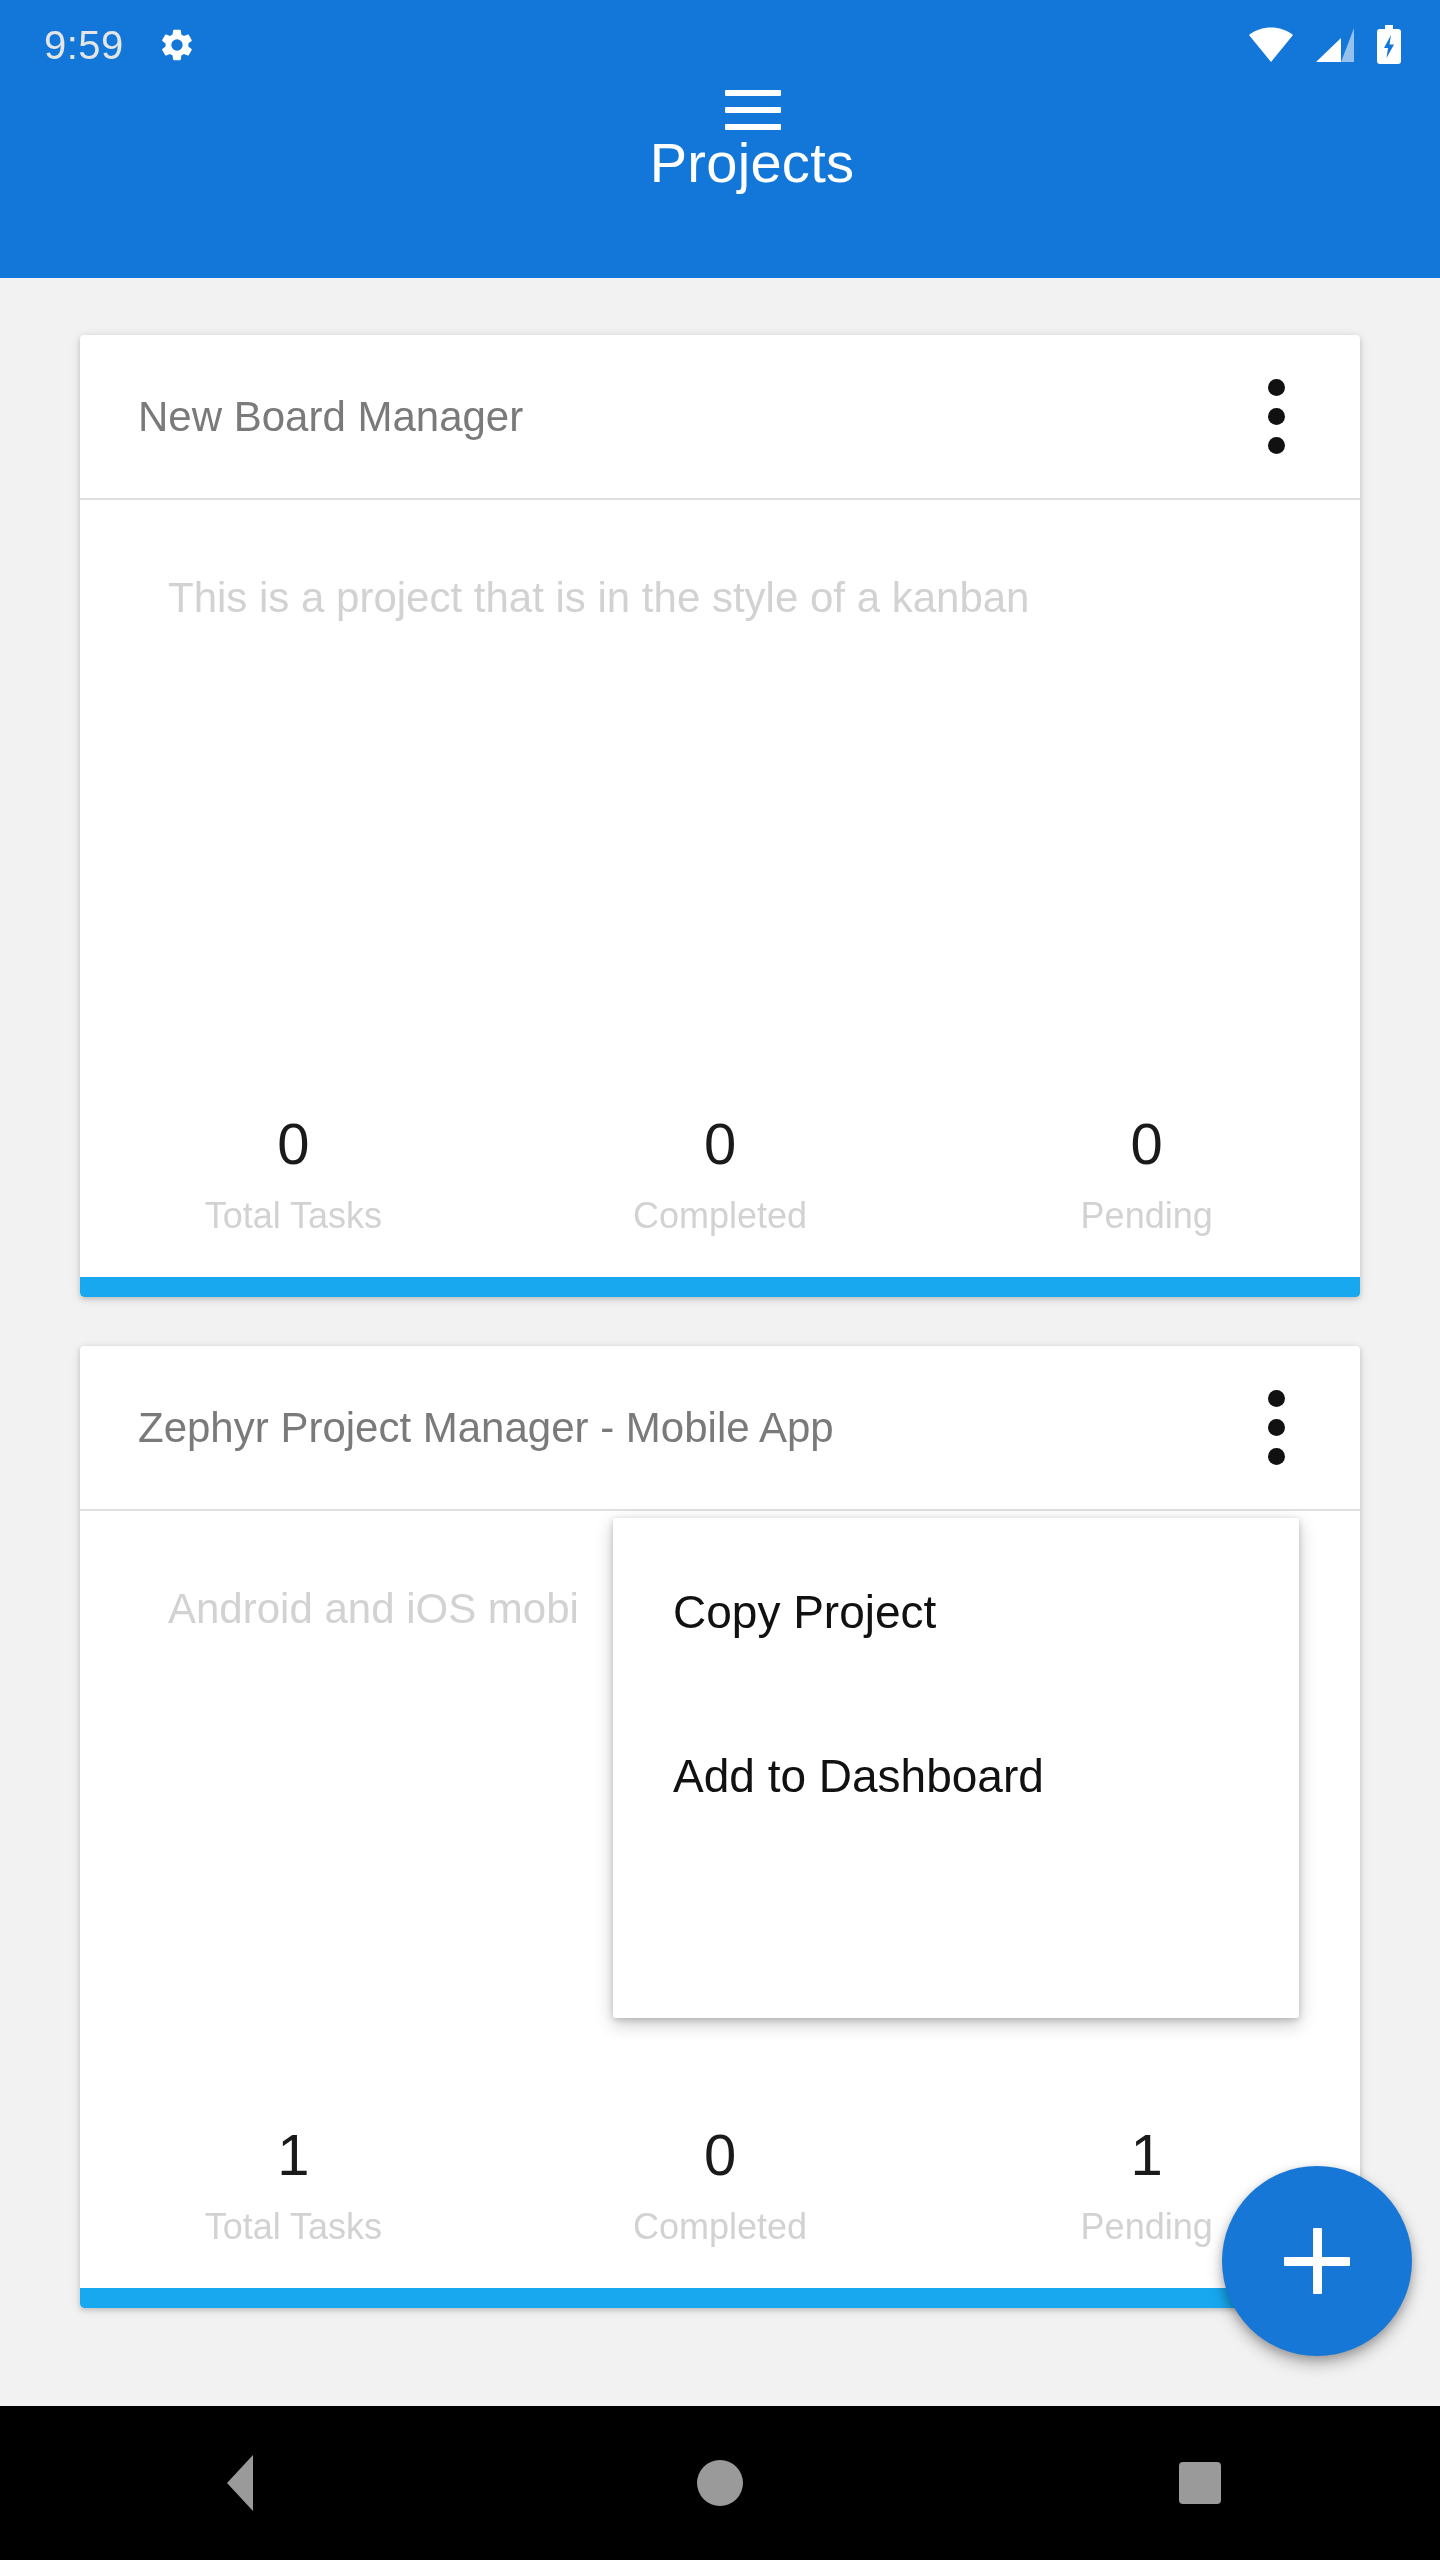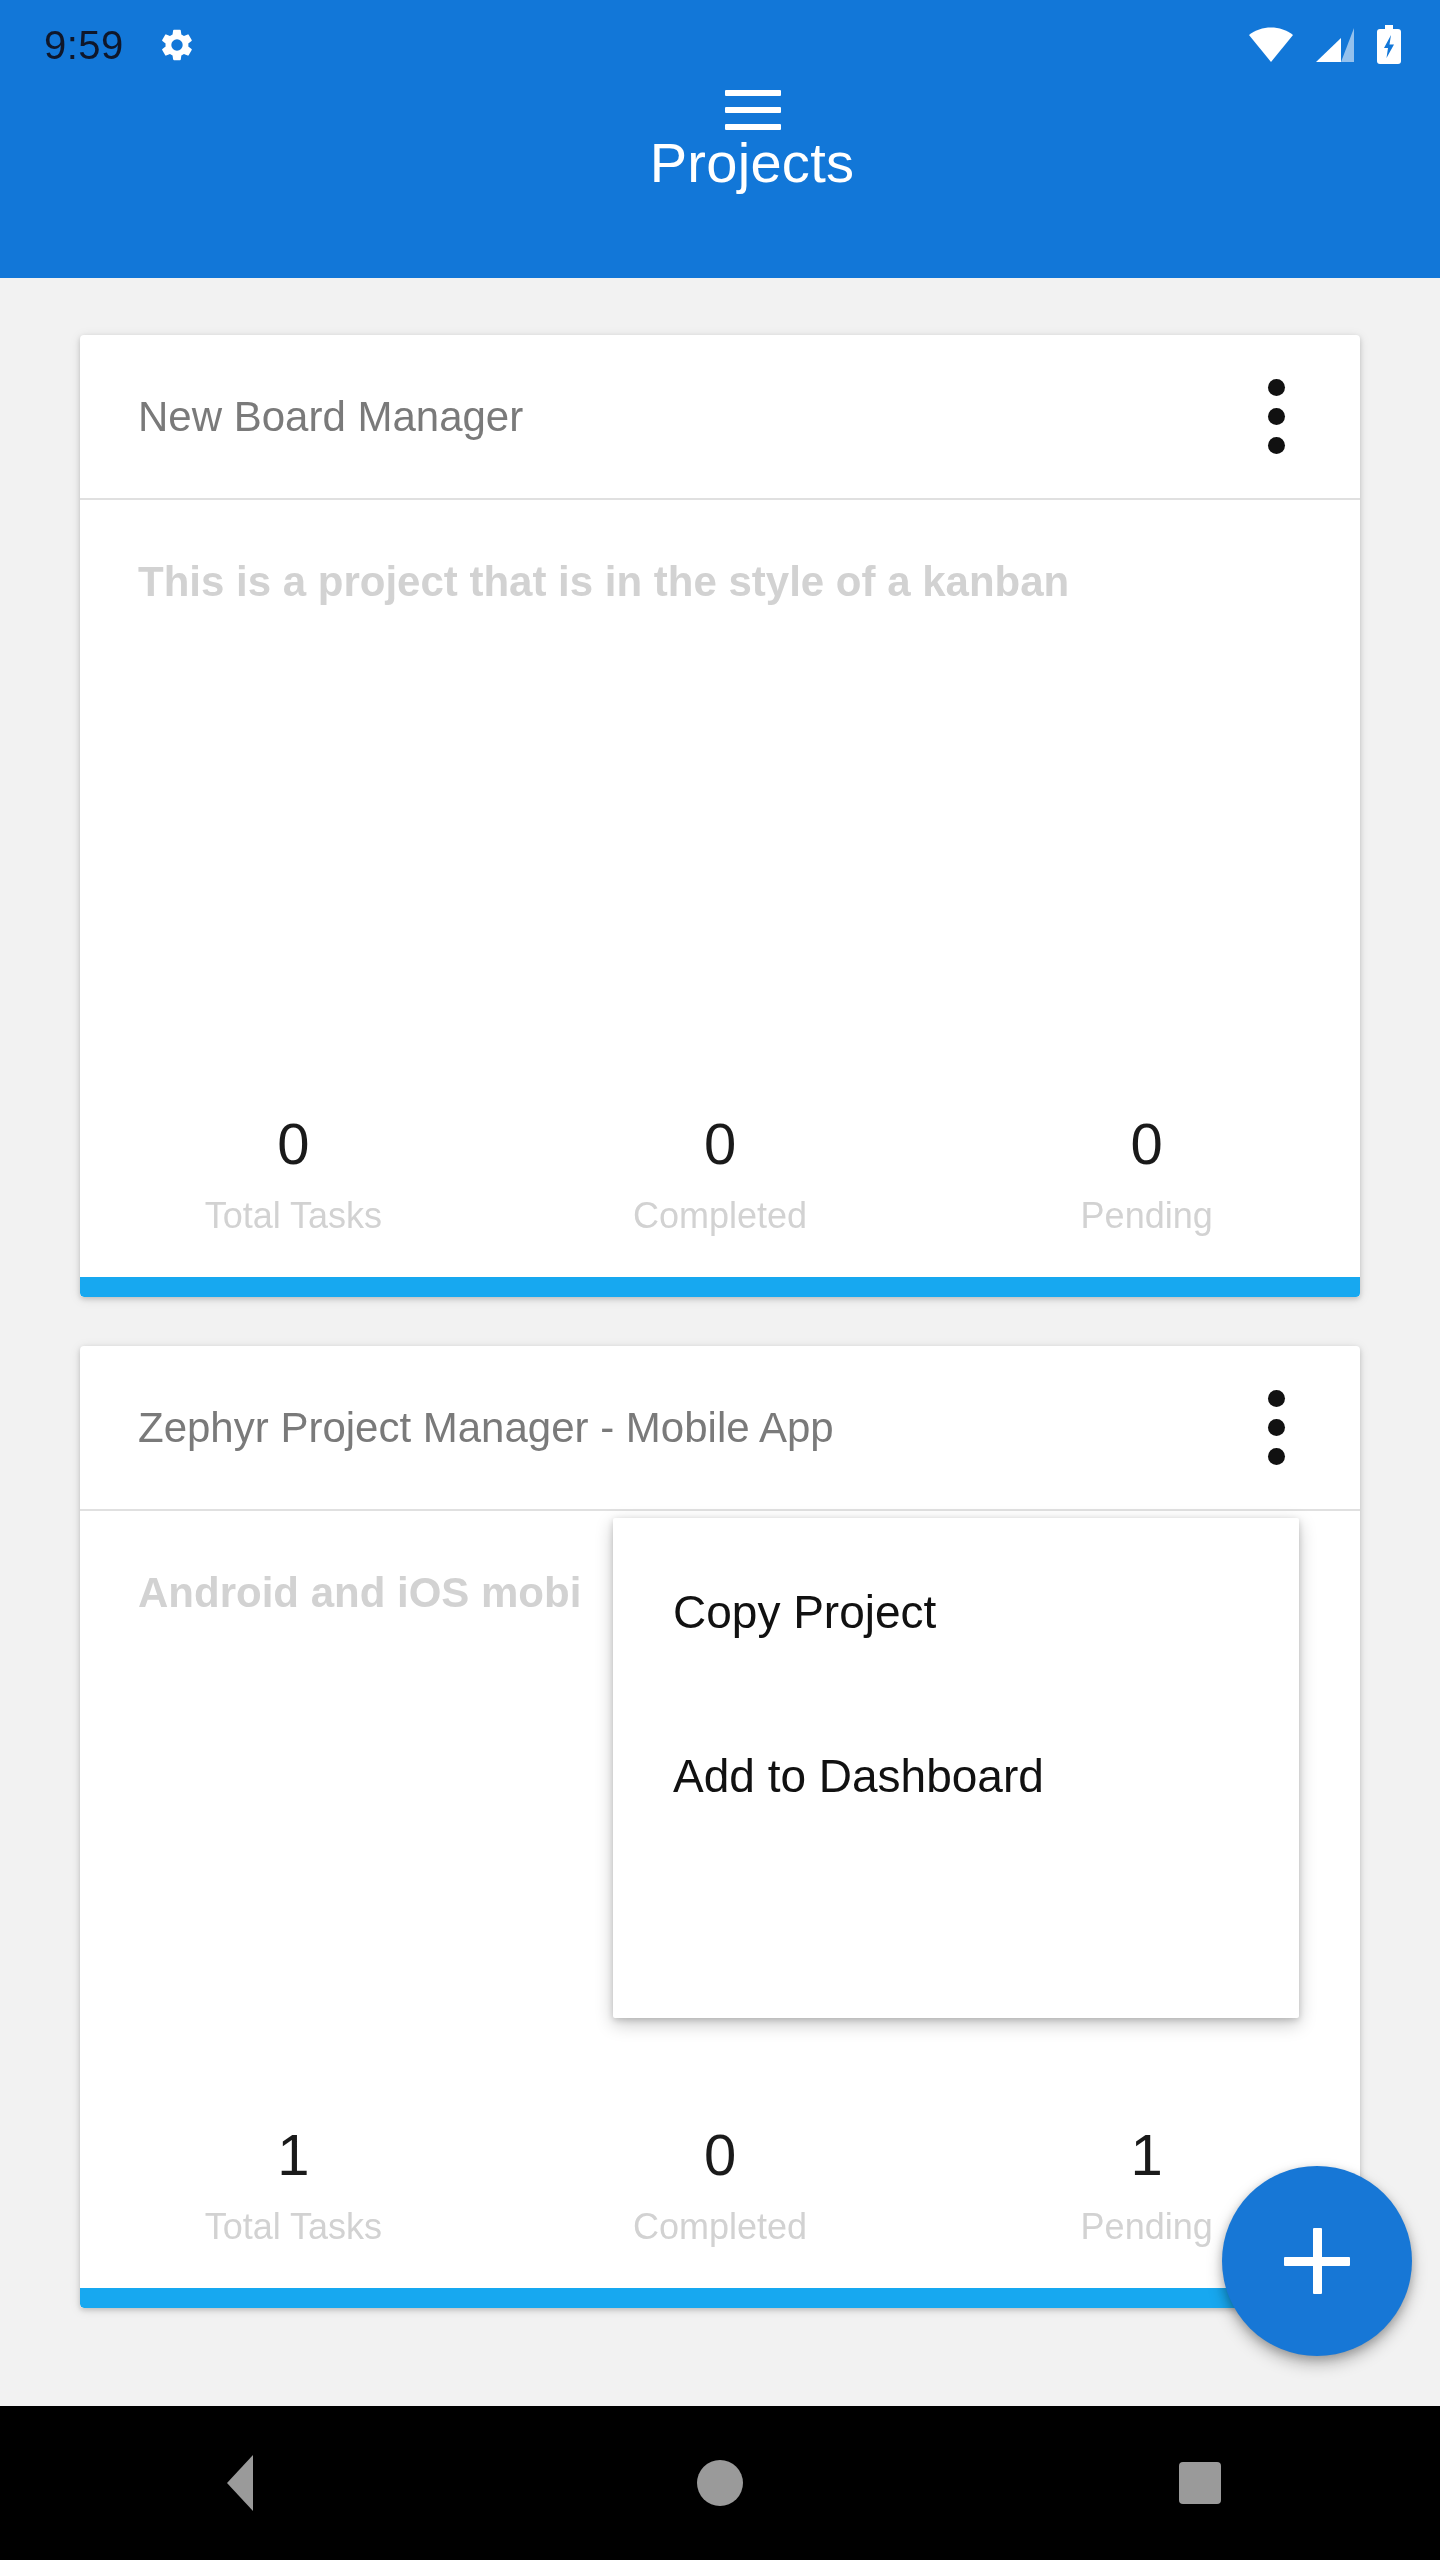--- a/index.html
+++ b/index.html
@@ -7,21 +7,21 @@
     width:1440px; height:2560px;
     background:#f2f2f2;
     font-family:"Liberation Sans", sans-serif;
     overflow:hidden;
   }
   #screen { position:relative; width:1440px; height:2560px; background:#f2f2f2; }
 
   
   .statusbar {
     position:absolute; top:0; left:0; width:1440px; height:90px;
-    background:#1277d8; color:#0f172a;
+    background:#1277d8; color:#e5e5e5;
     display:flex; align-items:center;
   }
   .sb-clock { font-size:40px; margin-left:44px; letter-spacing:0.5px; font-weight:400; }
   .sb-gear { margin-left:34px; width:38px; height:38px; display:block; }
   .sb-right { margin-left:auto; margin-right:38px; display:flex; align-items:center; gap:20px; }
   .sb-right svg { display:block; }
 
   
   .appbar {
     position:absolute; top:90px; left:0; width:1440px; height:188px;
@@ -52,22 +52,22 @@
     font-size:42px; color:#7a7a7a; font-weight:400;
     white-space:nowrap; overflow:hidden; text-overflow:ellipsis; flex:1;
   }
   .overflow-btn {
     width:72px; height:96px; display:flex; flex-direction:column;
     align-items:center; justify-content:center; gap:12px; cursor:pointer; flex-shrink:0;
   }
   .overflow-btn i { display:block; width:17px; height:17px; border-radius:50%; background:#111; }
 
   .card-desc {
-    padding:58px 58px 0 58px; font-size:42px; color:#d2d2d2;
-    white-space:nowrap; overflow:hidden; font-weight:700;
+    padding:58px 58px 0 88px; font-size:42px; color:#d2d2d2;
+    white-space:nowrap; overflow:hidden; font-weight:400;margin-top:16px;
   }
 
   .stats {
     position:absolute; left:0; right:0; bottom:60px;
     display:flex;
   }
   .stat { flex:1; text-align:center; }
   .stat-value { font-size:58px; color:#1a1a1a; line-height:1.0; font-weight:400; }
   .stat-label { font-size:36px; color:#d2d2d2; margin-top:22px; font-weight:400; }
 

